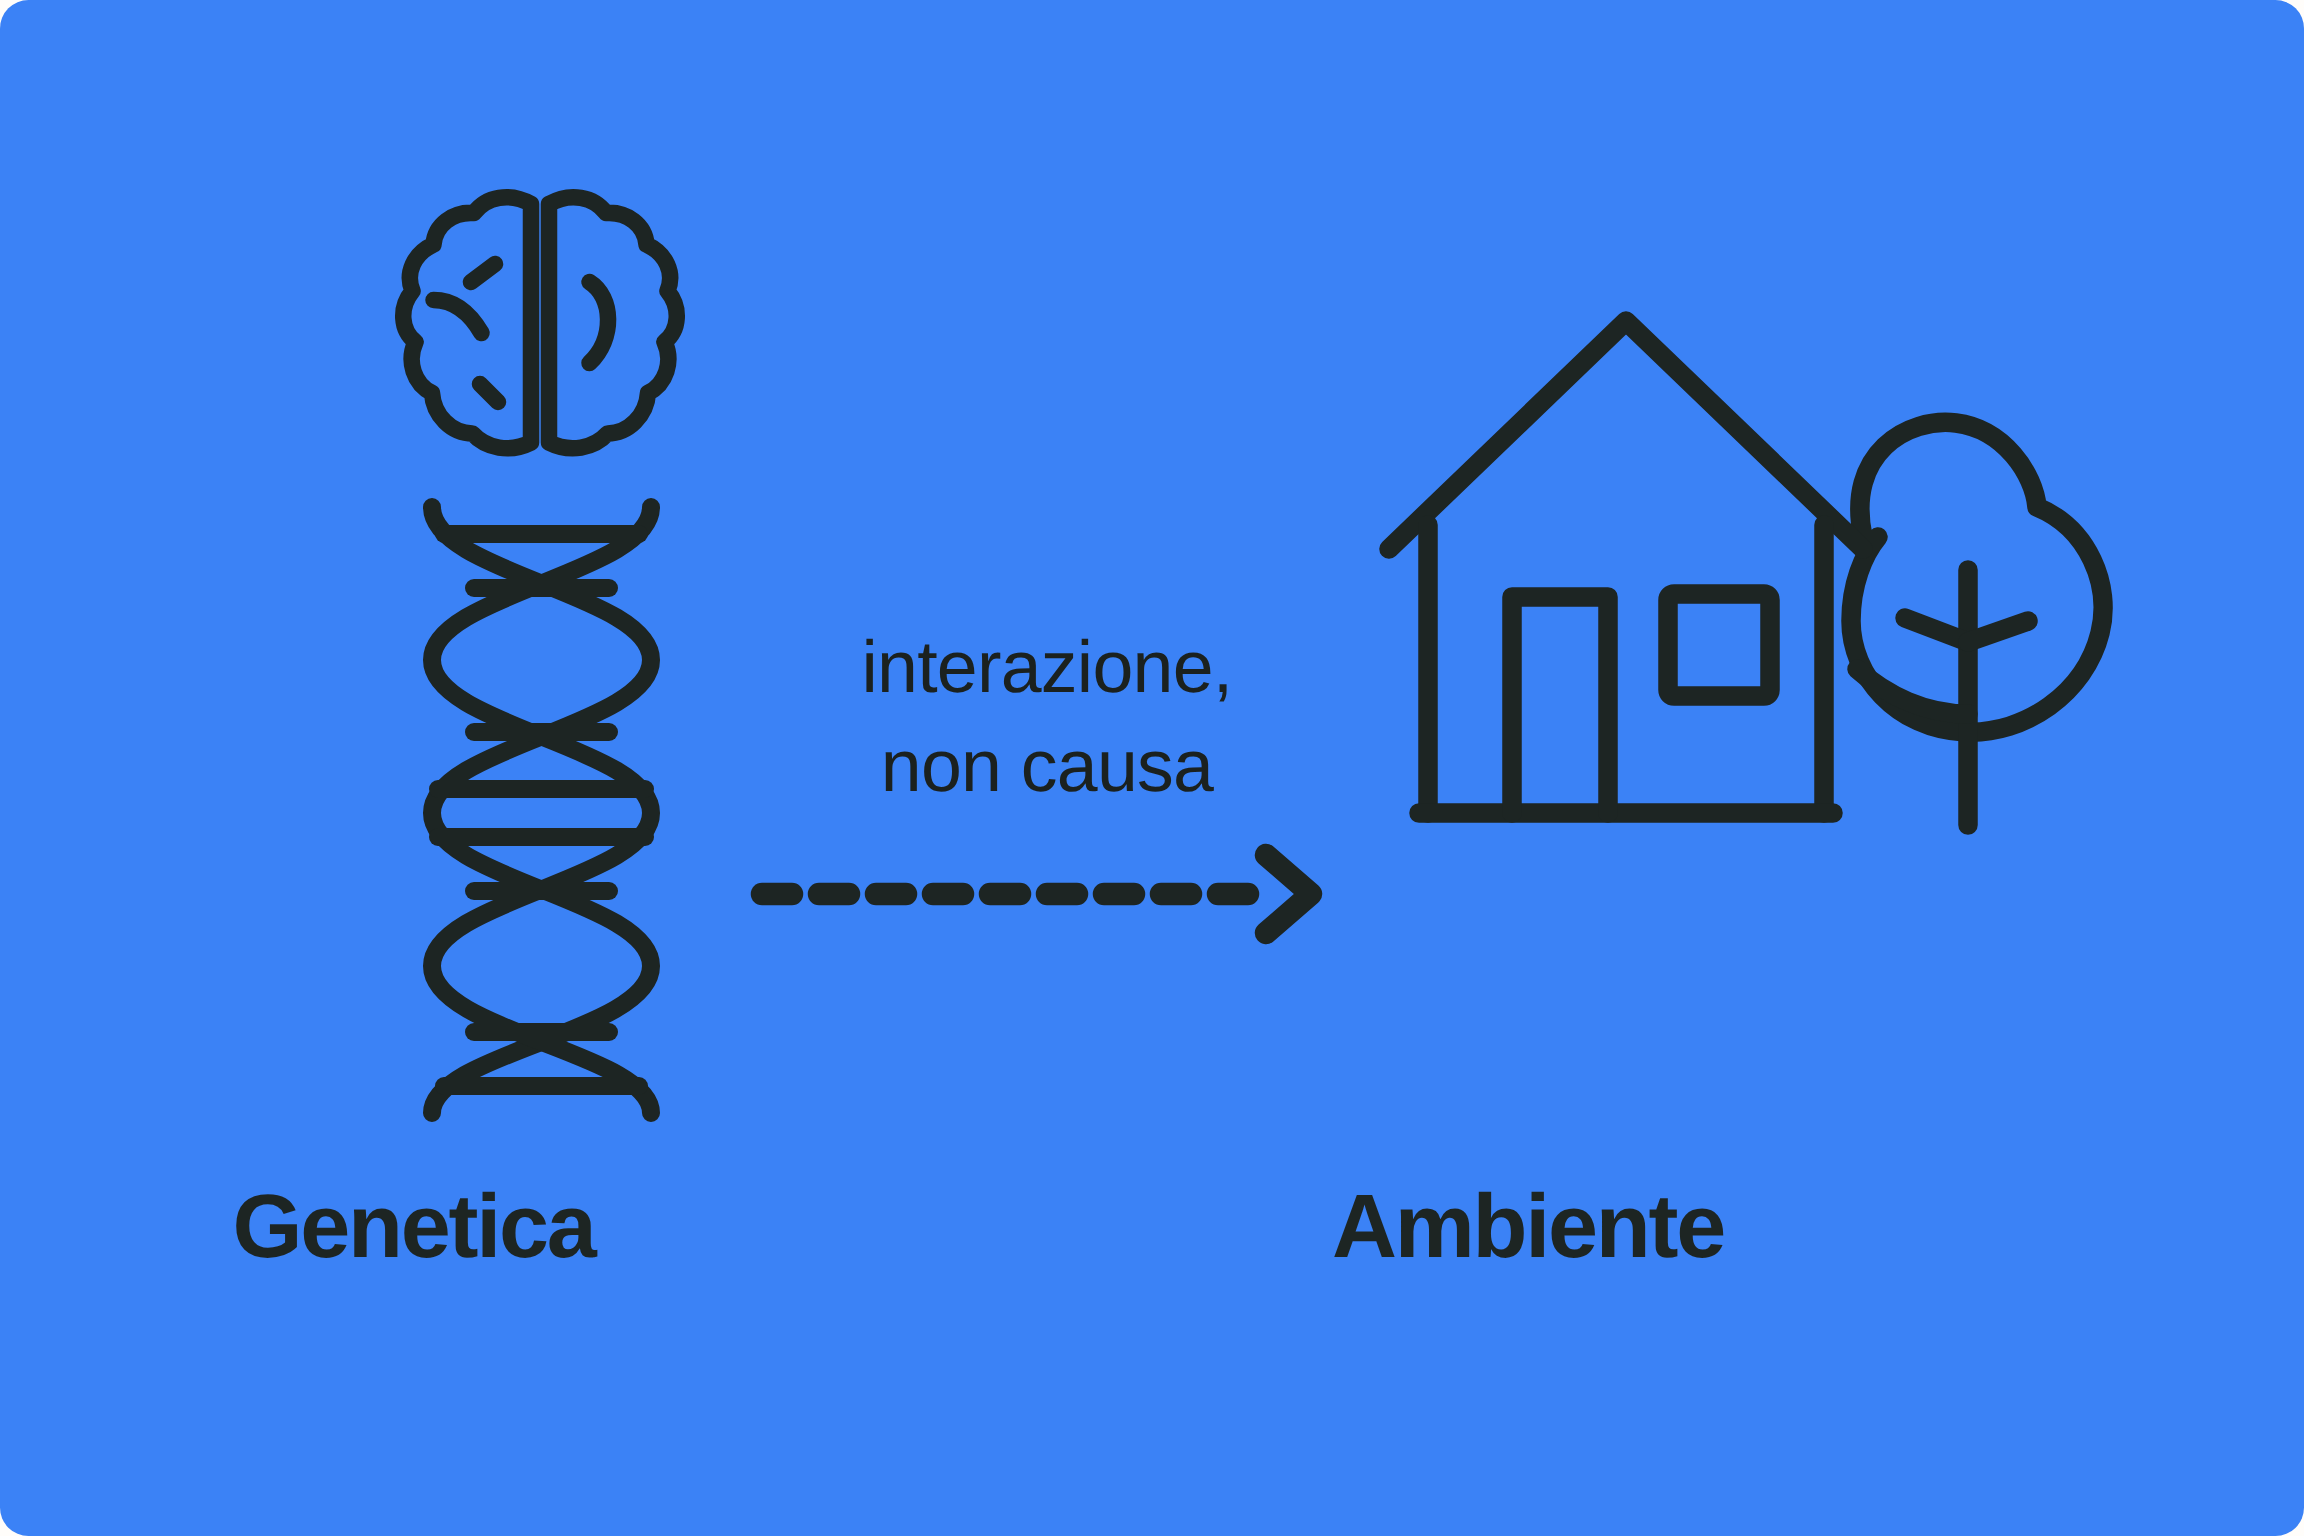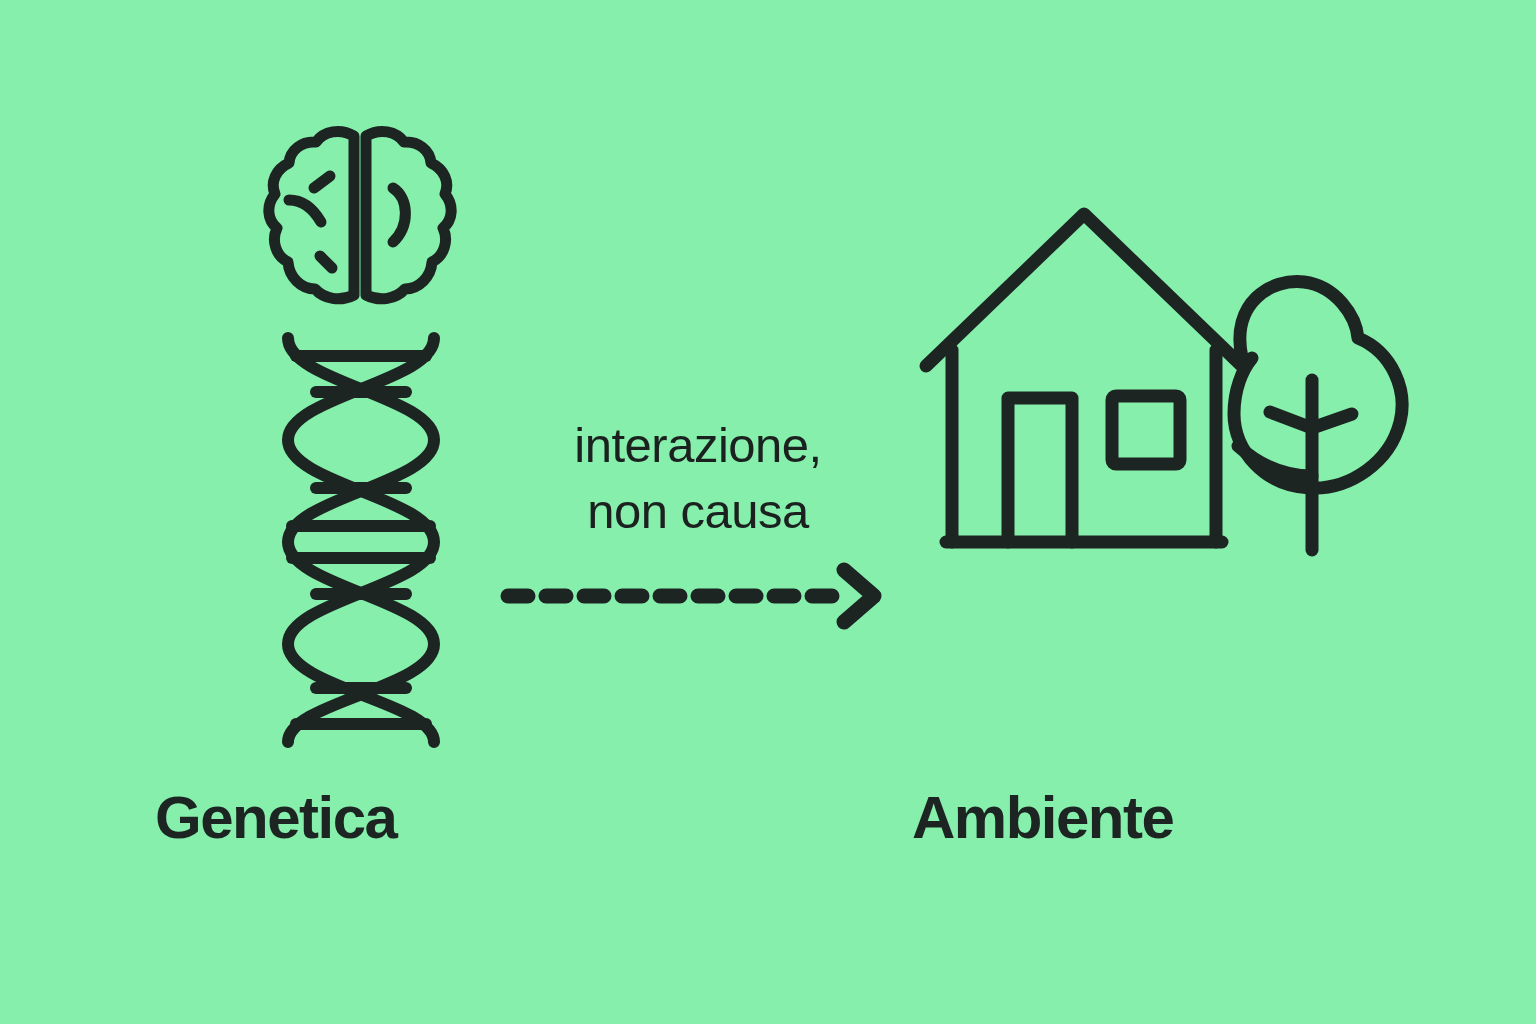--- a/index.html
+++ b/index.html
@@ -60,26 +60,26 @@
     position: absolute;
     font-family: "Liberation Sans", sans-serif;
     font-size: 60px;
     font-weight: bold;
     letter-spacing: -1.5px;
     color: #1d2523;
     line-height: 1;
     white-space: nowrap;
   }
   #caption-genetica { left: 155px; top: 788px; }
-  #caption-ambiente { left: 912px; top: 788px; }
+  #caption-ambiente { left: 888px; top: 788px; }
 </style>
 </head>
 <body style="background: rgb(255, 253, 250);">
 
-<div id="stage" style="background: #86efac;">
+<div id="stage" style="background: #3b82f6; border-radius: 19px;">
 
   <div class="abs" id="brain-icon">
     <svg class="icon-svg" viewBox="0 0 196 190" width="196" height="190" fill="none" stroke="#1D2523" stroke-width="11" stroke-linecap="round" stroke-linejoin="round">
 
       <path d="M92 14
                C78 6 62 9 54 20
                C40 19 28 28 27 41
                C14 47 8 60 13 72
                C4 83 5 98 15 106
                C9 119 14 134 26 140

